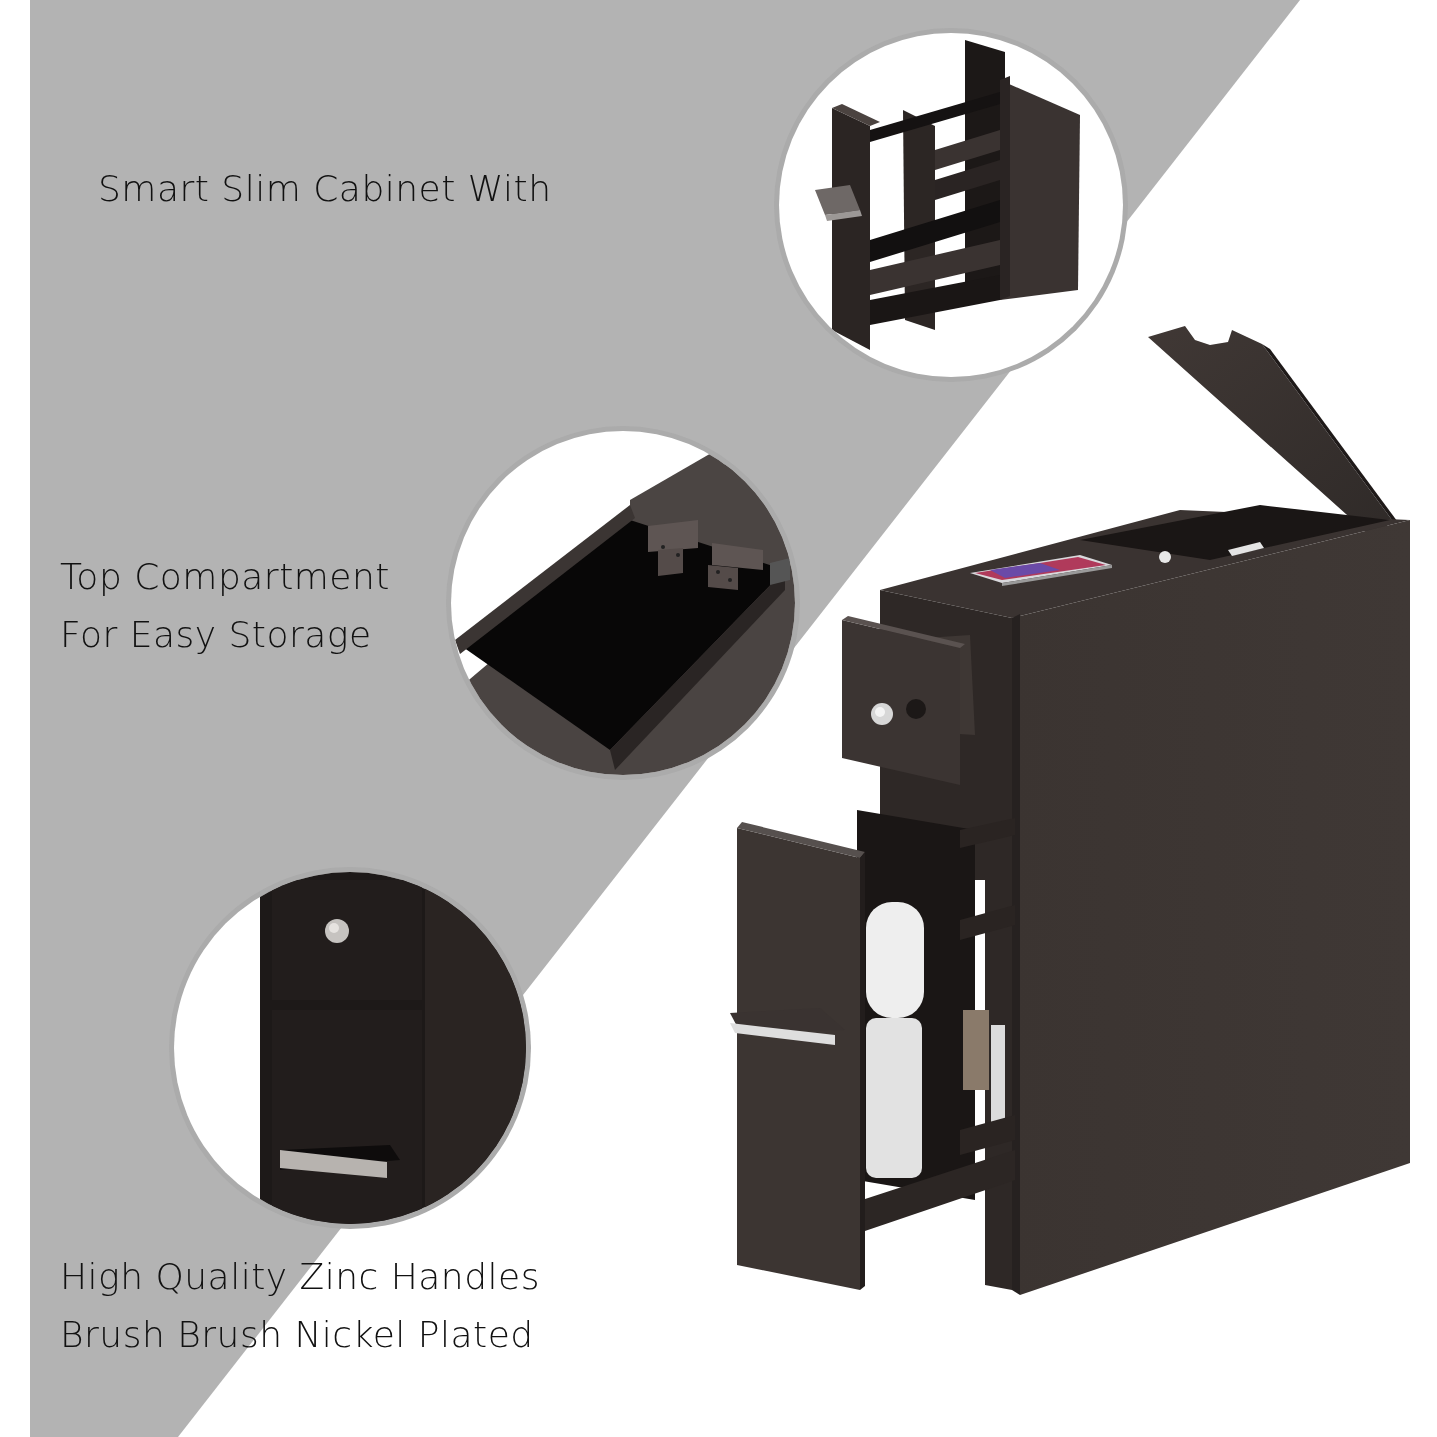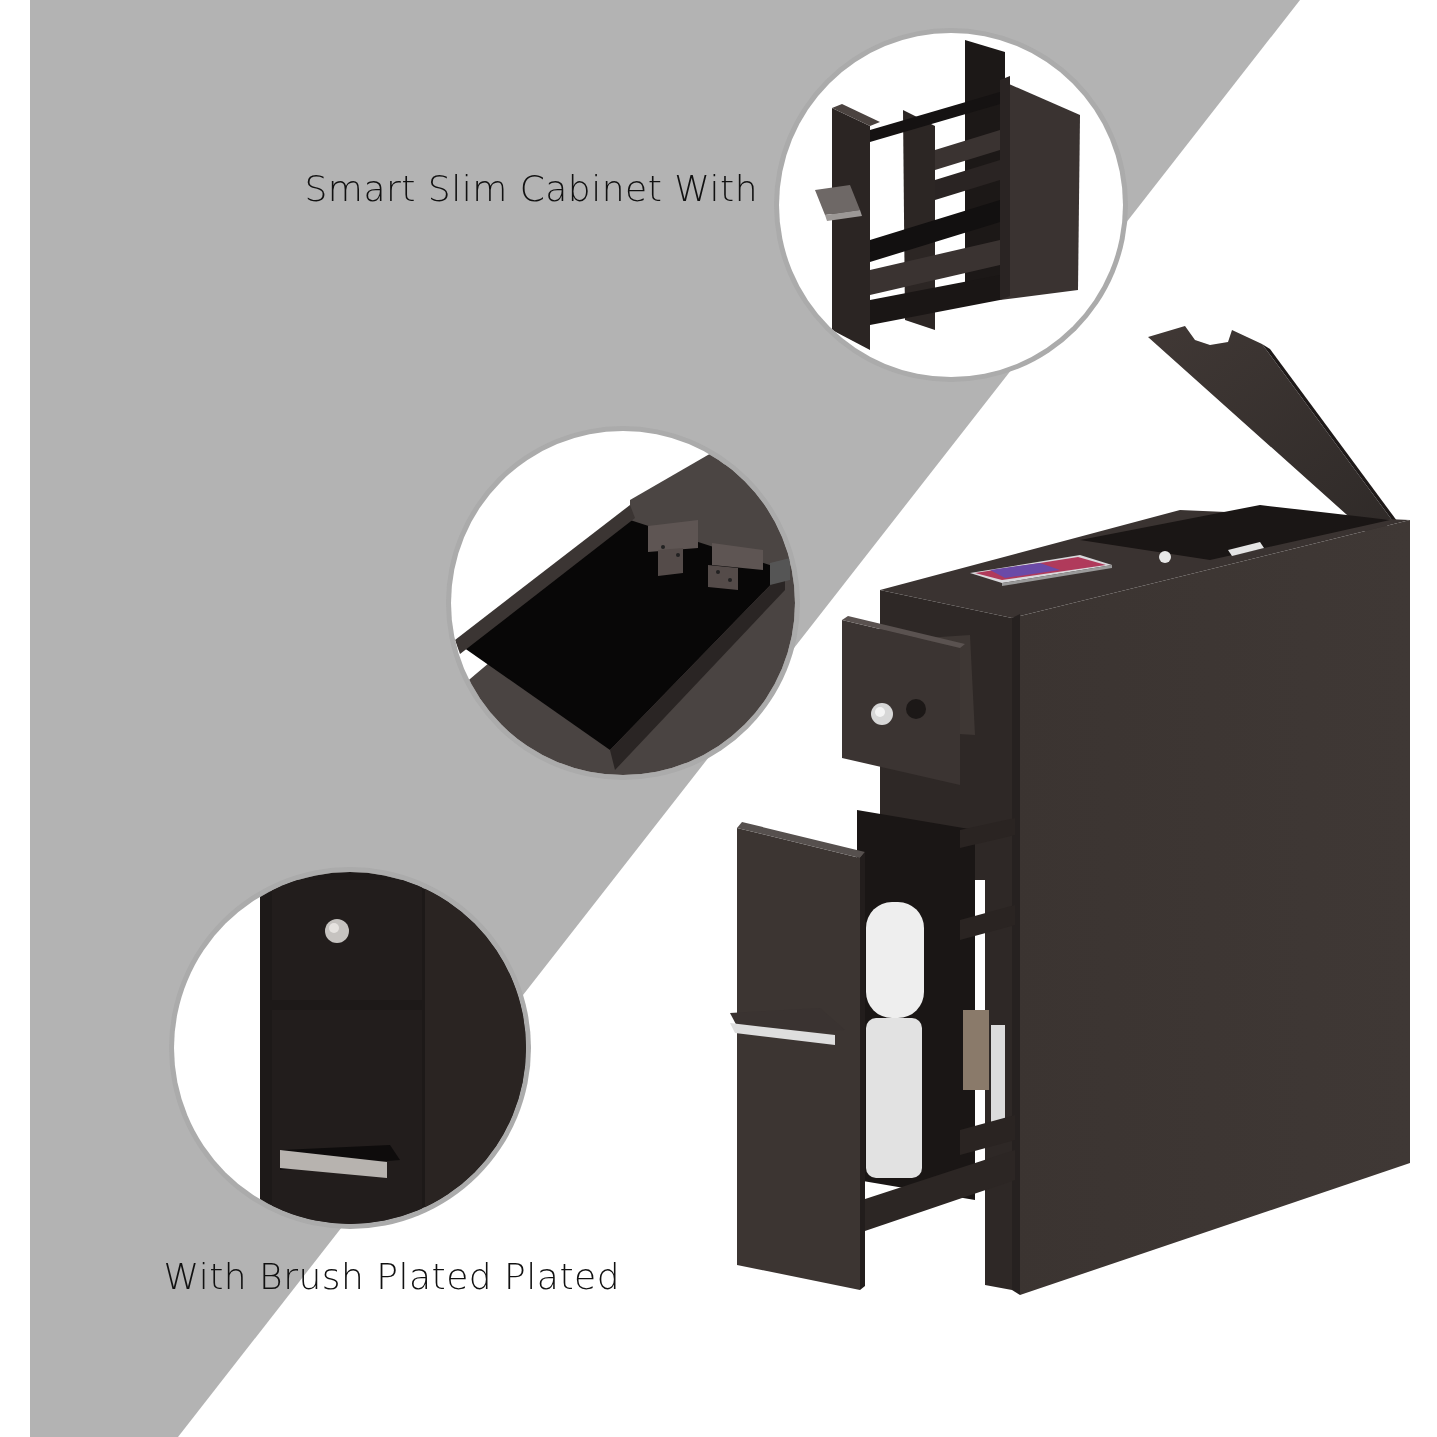--- a/index.html
+++ b/index.html
@@ -1,19 +1,19 @@
 <!DOCTYPE html>
 <html><head>
 <meta charset="utf-8">
 <style>
   html, body { margin:0; padding:0; background:#ffffff; }
   body { width:1437px; height:1437px; position:relative; overflow:hidden; font-family:"DejaVu Sans", sans-serif; }
   #stage { position:absolute; left:0; top:0; width:1437px; height:1437px; }
   .caption {
-    position:absolute; color:#111111; text-align:right;
+    position:absolute; color:#111111; text-align:left;
     font-family:"DejaVu Sans", sans-serif; font-weight:300;
     font-size:36px; line-height:58px; letter-spacing:0.5px;
     white-space:nowrap;
   }
   #cap1 { left:98px; top:160px; width:660px; }
   #cap2 { left:60px; top:548px; width:370px; }
   #cap3 { left:60px; top:1248px; width:560px; }
 </style>
 </head>
 <body>
@@ -165,16 +165,21 @@
 
         <polygon points="730,1013 820,1008 845,1030 740,1032" fill="#3a3331"></polygon>
         <polygon points="730,1023 835,1035 835,1045 735,1033" fill="#dedede"></polygon>
       </g>
     </g>
   </svg>
 
   <div class="caption" id="cap1">
     <div>Smart Slim Cabinet With</div>
   </div>
+  <div class="caption" id="cap2">
+    <div>Top Compartment</div>
+    <div>For Easy Storage</div>
+  </div>
   <div class="caption" id="cap3">
-    <div>With Brush Plated Plated</div>
+    <div>High Quality Zinc Handles</div>
+    <div>Brush Brush Nickel Plated</div>
   </div>
 </div>
 
 </body></html>

